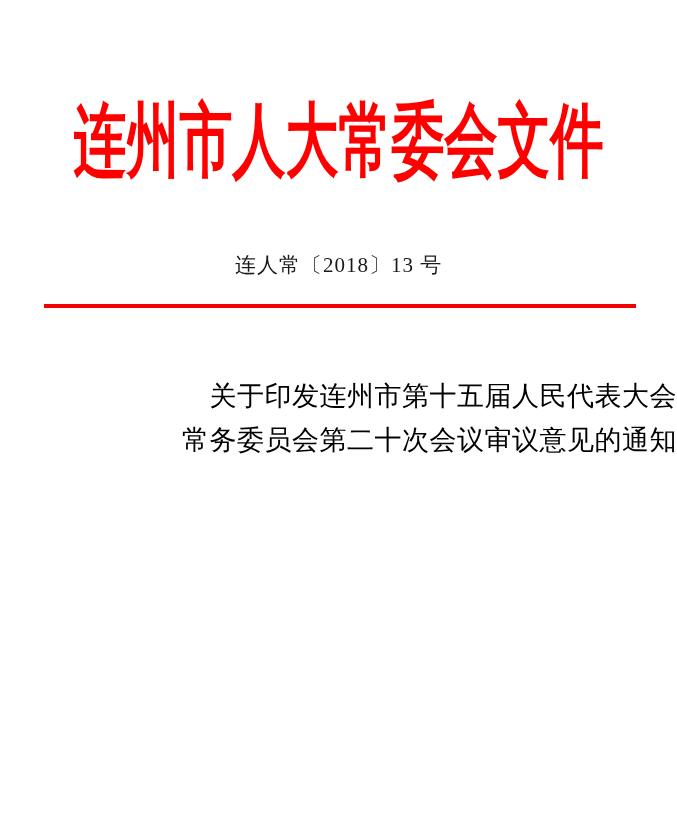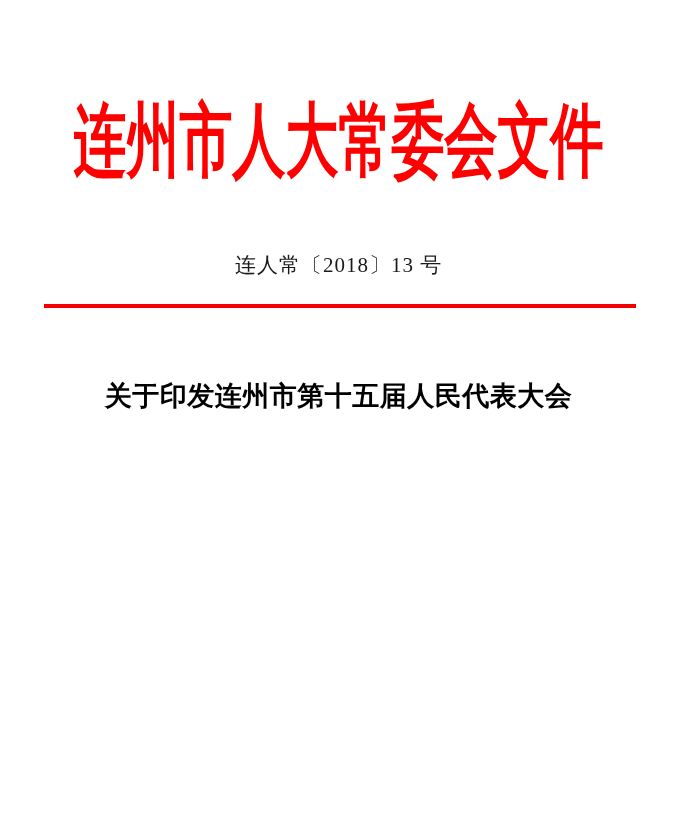--- a/index.html
+++ b/index.html
@@ -57,23 +57,23 @@
     height: 4px;
     background: #f40000;
   }
 
   
   .doc-title {
     position: absolute;
     top: 374px;
     left: 0;
     width: 100%;
-    text-align: center;
+    text-align: right;
     font-size: 27px;
-    font-weight: bold;
+    font-weight: normal;
     line-height: 44px;
     letter-spacing: 0.5px;
     color: #000000;
   }
 
   
   .body-text {
     position: absolute;
     top: 499px;
     left: 36px;
@@ -102,16 +102,17 @@
 <div class="page">
 
   <div class="letterhead">连州市人大常委会文件</div>
 
   <div class="doc-number">连人常〔2018〕13 号</div>
 
   <div class="red-rule"></div>
 
   <div class="doc-title">
     <div class="doc-title-line">关于印发连州市第十五届人民代表大会</div>
+    <div class="doc-title-line">常务委员会第二十次会议审议意见的通知</div>
   </div>
 
 
 </div>
 
 </body></html>

